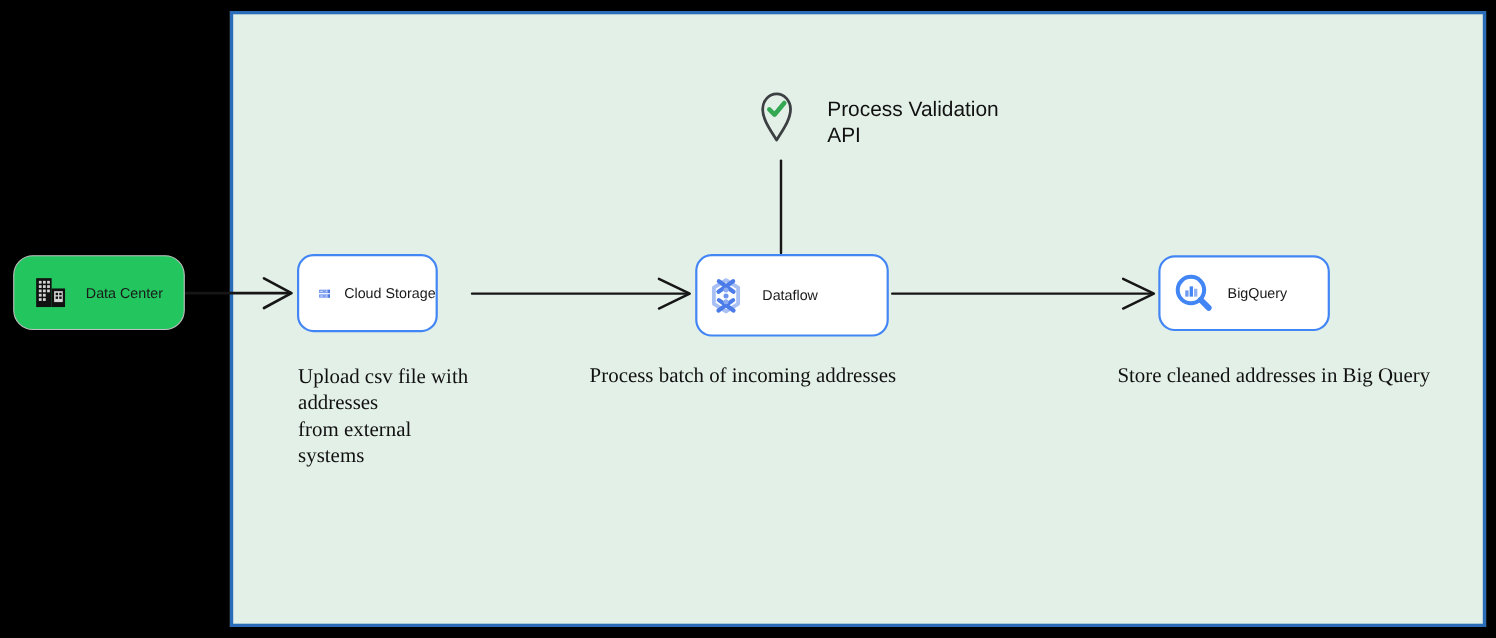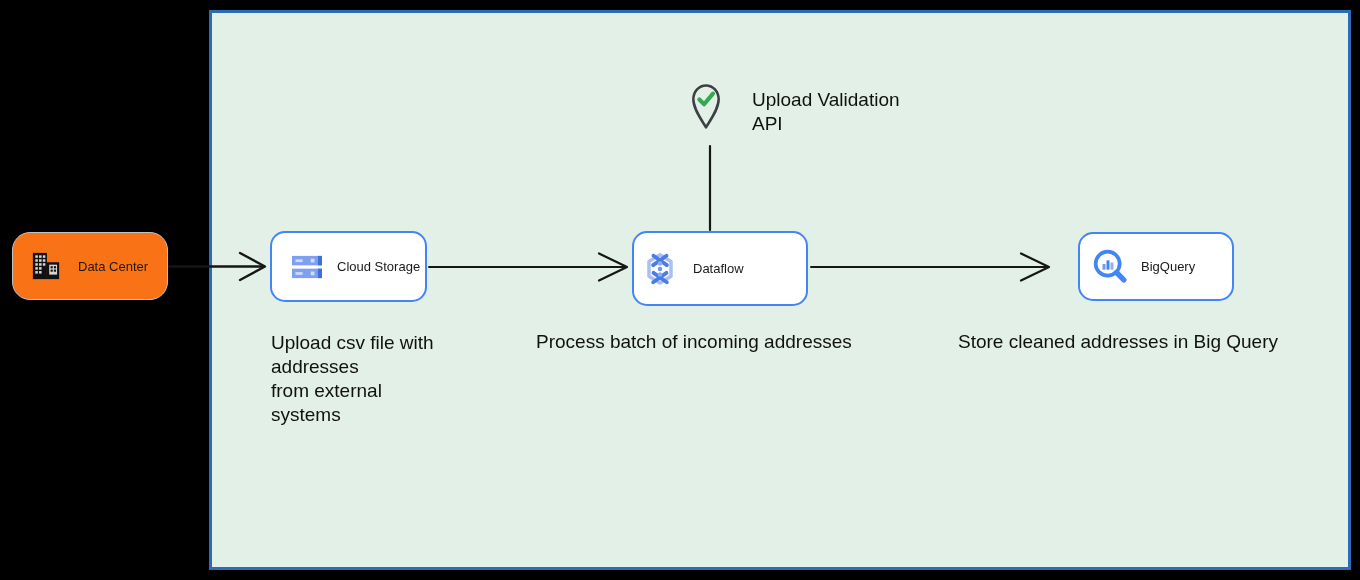--- a/index.html
+++ b/index.html
@@ -14,38 +14,38 @@
     background:#e3f0e7;border:3px solid #2b6cb8;
   }
   .edges{position:absolute;left:0;top:0;pointer-events:none;}
   .node{
     position:absolute;display:flex;align-items:center;box-sizing:border-box;
     font-size:13px;color:#1a1a1a;
   }
   .node .label{white-space:nowrap;}
   .node-gray{
     left:12px;top:232px;width:156px;height:68px;
-    background:#f97316;border:1px solid #c2c2c2;border-radius:18px;
+    background:#22c55e;border:1px solid #c2c2c2;border-radius:18px;
     padding-left:16px;gap:15px;
   }
   .node-blue{
     background:#ffffff;border:2.5px solid #4285f4;border-radius:15px;
   }
-  .node-cloud-storage{left:270px;top:231px;width:157px;height:71px;padding-left:17px;gap:12px;}
+  .node-cloud-storage{left:270px;top:231px;width:128px;height:71px;padding-left:17px;gap:12px;}
   .node-dataflow{left:632px;top:231px;width:176px;height:75px;padding-left:5px;gap:12px;}
-  .node-bigquery{left:1053px;top:232px;width:156px;height:69px;padding-left:11px;gap:10px;margin-left:25px;}
+  .node-bigquery{left:1053px;top:232px;width:156px;height:69px;padding-left:11px;gap:10px;}
   .pin{position:absolute;left:687px;top:80px;}
   .annotation-text{
     position:absolute;left:752px;top:88px;
     font-size:19px;line-height:23.5px;white-space:pre-line;
   }
-  .caption{position:absolute;font-size:19px;color:#111;}
+  .caption{position:absolute;font-size:19px;color:#111;font-family:Liberation Serif, serif;}
   .caption-1{left:271px;top:331px;width:280px;line-height:24px;white-space:pre-line;}
   .caption-2{left:536px;top:331px;width:400px;text-align:left;}
-  .caption-3{left:958px;top:331px;width:400px;text-align:left;}
+  .caption-3{left:958px;top:331px;width:400px;text-align:center;}
 </style>
 </head>
 <body>
 
 <div class="boundary"></div>
 
 <svg class="edges" width="1360" height="580" viewBox="0 0 1360 580">
   <g stroke="#161616" fill="none" stroke-linecap="round" stroke-linejoin="round">
     <g>
       <path d="M168,266.5 H262" stroke-width="2.6"></path>
@@ -137,21 +137,21 @@
     <rect x="11.7" y="9.3" width="1.8" height="4.3" fill="#8fb0f4"></rect>
     <path d="M15.3,15.3 L19.7,19.7" stroke="#4285f4" stroke-width="3.2" stroke-linecap="round"></path>
   </svg>
   <span class="label">BigQuery</span>
 </div>
 
 <svg class="pin" width="38" height="52" viewBox="0 0 24 30">
   <path d="M12,28.5 C8.7,23 4,16.8 4,10.8 C4,5.9 7.6,2 12,2 C16.4,2 20,5.9 20,10.8 C20,16.8 15.3,23 12,28.5 Z" fill="none" stroke="#3c4043" stroke-width="1.6" stroke-linejoin="round"></path>
   <path d="M7.8,10.9 L10.8,13.9 L16.4,7.2" fill="none" stroke="#34a853" stroke-width="2.6" stroke-linecap="round" stroke-linejoin="round"></path>
 </svg>
-<div class="annotation-text">Upload Validation
+<div class="annotation-text">Process Validation
 API</div>
 
 <div class="caption caption-1">Upload csv file with
 addresses
 from external
 systems</div>
 <div class="caption caption-2">Process batch of incoming addresses</div>
 <div class="caption caption-3">Store cleaned addresses in Big Query</div>
 
 </body></html>

